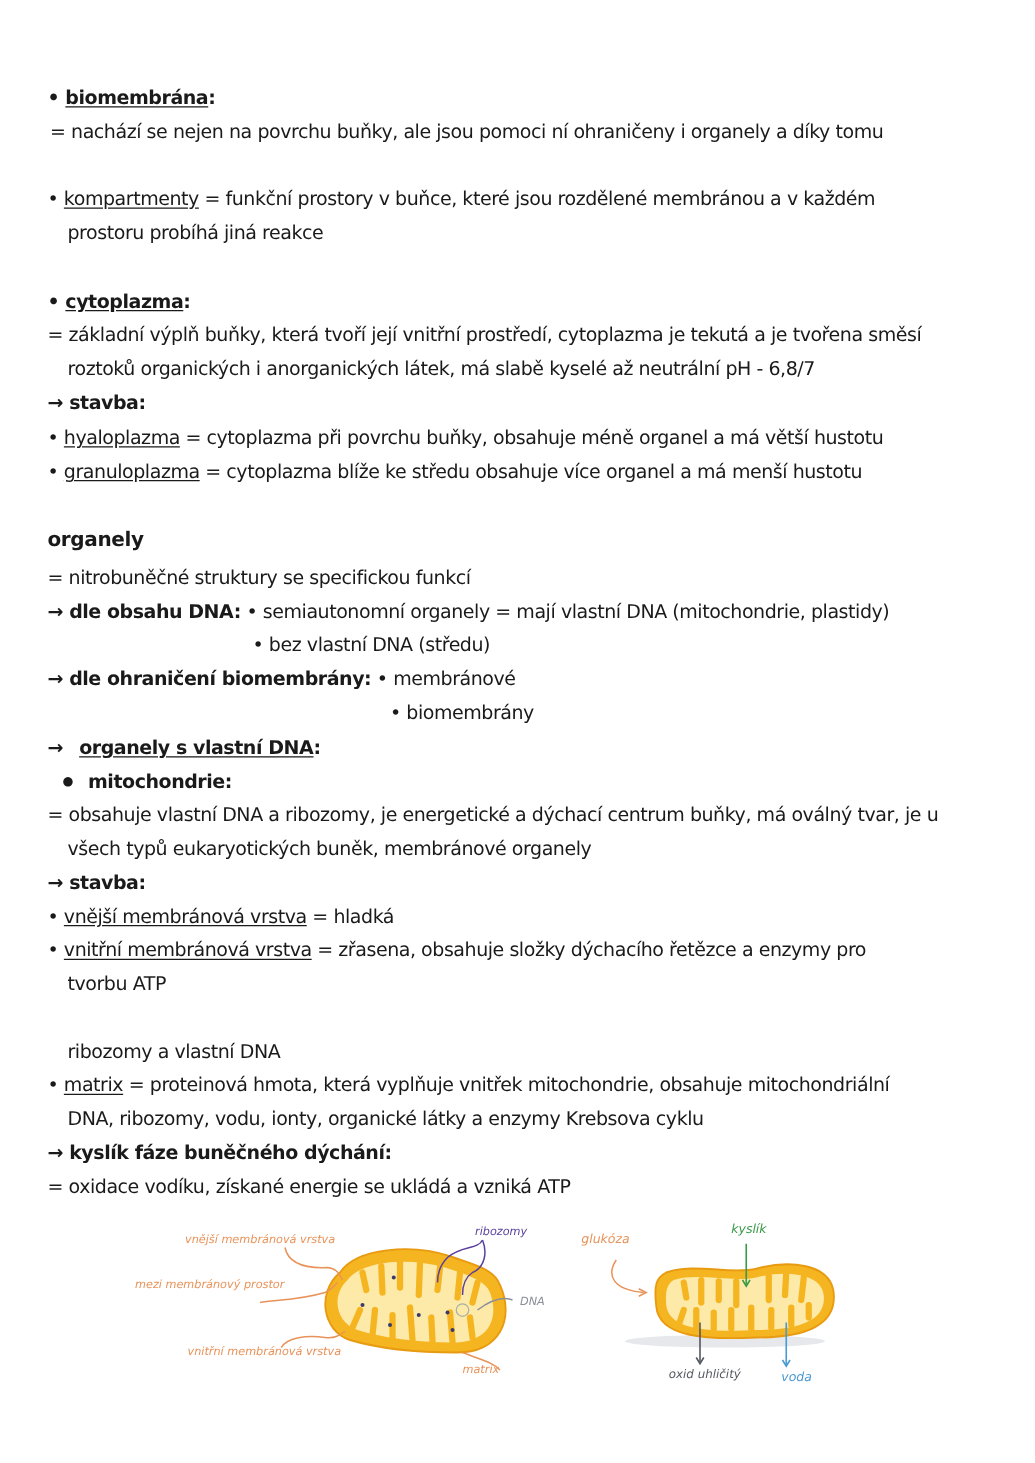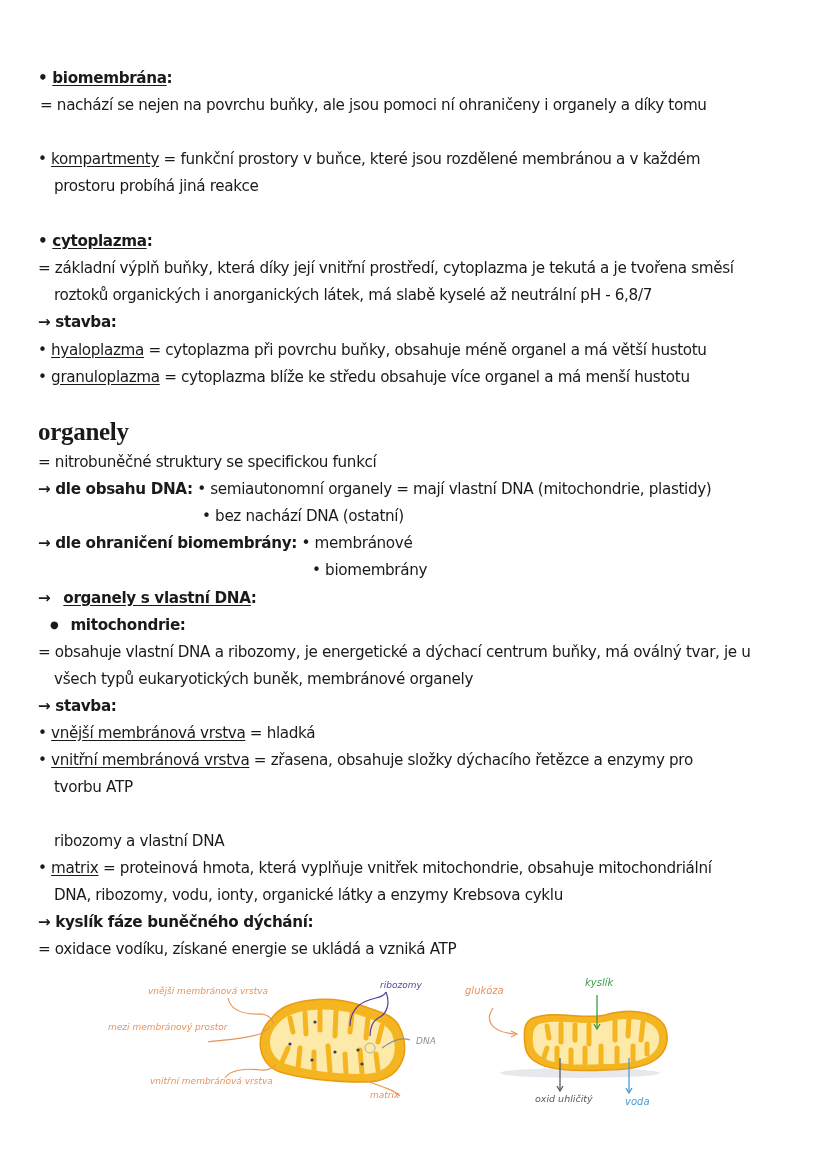--- a/index.html
+++ b/index.html
@@ -9,21 +9,21 @@
     color: #1a1a1a;
   }
   .page { position: absolute; left: 0; top: 0; width: 828px; height: 930px; }
   .ln {
     position: absolute; left: 38px; font-size: 15.2px; line-height: 20px;
     white-space: nowrap; letter-spacing: -0.35px;
   }
   .b { font-weight: bold; }
   .u { text-decoration: underline; text-underline-offset: 2px; }
   .ind { left: 54px; }
-  .h1 { font-size: 25px; font-weight: bold; line-height: 30px; letter-spacing: -0.3px; font-family: Liberation Serif, serif; }
+  .h1 { font-size: 16px; font-weight: bold; line-height: 30px; letter-spacing: -0.3px; }
   svg text { font-family: "DejaVu Sans", sans-serif; }
 </style>
 </head>
 <body>
 
 <div class="page">
 
   <div class="ln b" style="top:68px">
     <span>•</span>
     <span class="u">biomembrána</span><span>:</span>
@@ -31,36 +31,36 @@
   <div class="ln" style="top:95px; left:40px">= nachází se nejen na povrchu buňky, ale jsou pomoci ní ohraničeny i organely a díky tomu</div>
   <div class="ln" style="top:149px">
     <span>• </span><span class="u">kompartmenty</span><span> = funkční prostory v buňce, které jsou rozdělené membránou a v každém</span>
   </div>
   <div class="ln ind" style="top:176px">prostoru probíhá jiná reakce</div>
 
   <div class="ln b" style="top:231px">
     <span>•</span>
     <span class="u">cytoplazma</span><span>:</span>
   </div>
-  <div class="ln" style="top:258px">= základní výplň buňky, která díky její vnitřní prostředí, cytoplazma je tekutá a je tvořena směsí</div>
+  <div class="ln" style="top:258px">= základní výplň buňky, která tvoří její vnitřní prostředí, cytoplazma je tekutá a je tvořena směsí</div>
   <div class="ln ind" style="top:285px">roztoků organických i anorganických látek, má slabě kyselé až neutrální pH - 6,8/7</div>
   <div class="ln b" style="top:312px">→ stavba:</div>
   <div class="ln" style="top:340px">
     <span>• </span><span class="u">hyaloplazma</span><span> = cytoplazma při povrchu buňky, obsahuje méně organel a má větší hustotu</span>
   </div>
   <div class="ln" style="top:367px">
     <span>• </span><span class="u">granuloplazma</span><span> = cytoplazma blíže ke středu obsahuje více organel a má menší hustotu</span>
   </div>
 
   <div class="ln h1" style="top:417px">organely</div>
   <div class="ln" style="top:452px">= nitrobuněčné struktury se specifickou funkcí</div>
   <div class="ln" style="top:479px">
     <span class="b">→ dle obsahu DNA:</span><span> • semiautonomní organely = mají vlastní DNA (mitochondrie, plastidy)</span>
   </div>
-  <div class="ln" style="top:506px; left:202px">• bez nachází DNA (ostatní)</div>
+  <div class="ln" style="top:506px; left:202px">• bez vlastní DNA (středu)</div>
   <div class="ln" style="top:533px">
     <span class="b">→ dle ohraničení biomembrány:</span><span> • membránové</span>
   </div>
   <div class="ln" style="top:560px; left:312px">• biomembrány</div>
   <div class="ln b" style="top:588px">
     <span>→ </span><span style="display:inline-block;width:8px"></span><span class="u">organely s vlastní DNA</span><span>:</span>
   </div>
 
   <div class="ln b" style="top:615px; left:50px">
     <span style="font-size:10px;vertical-align:2px">●</span><span style="display:inline-block;width:12px"></span><span>mitochondrie:</span>

